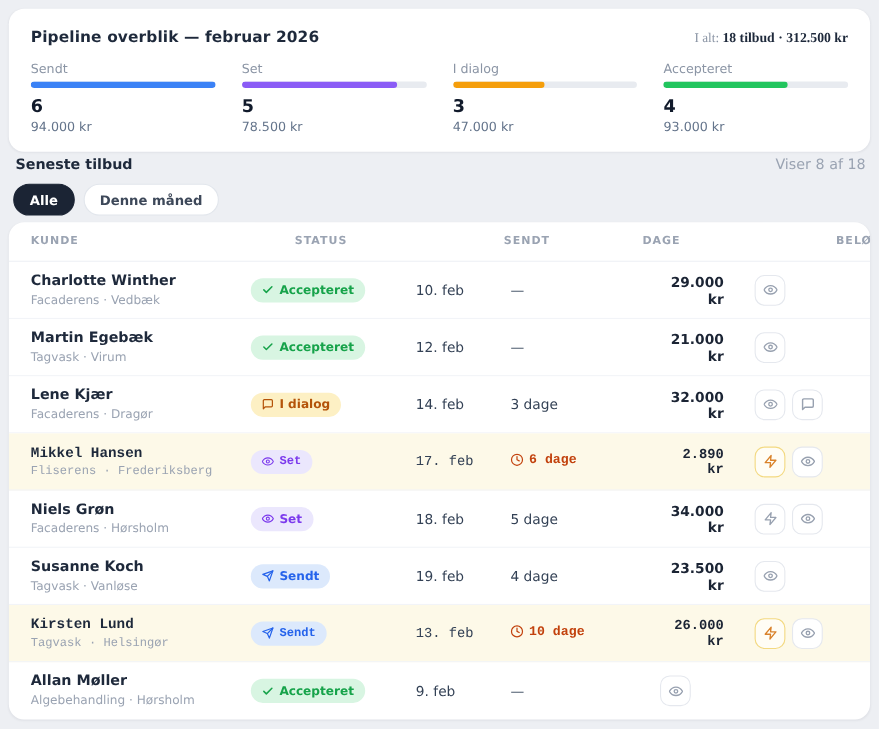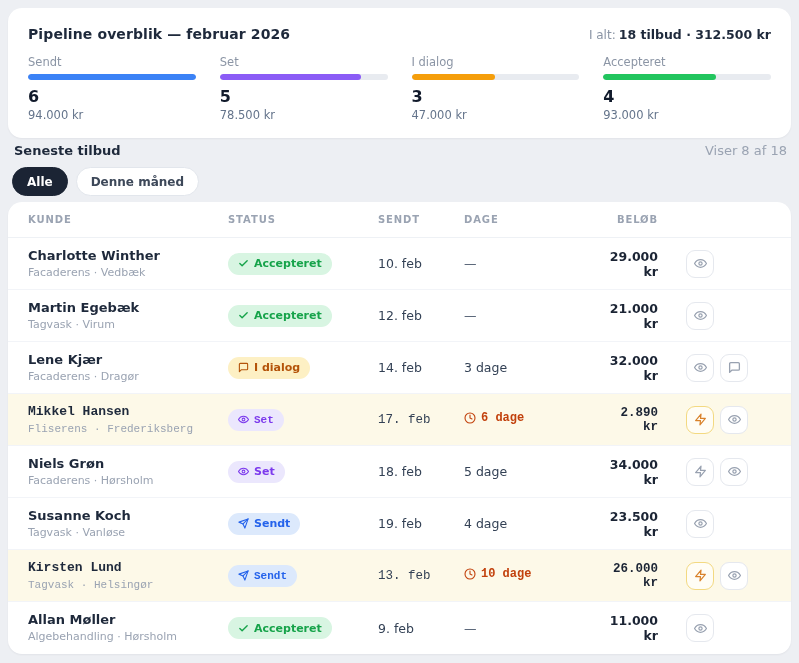--- a/index.html
+++ b/index.html
@@ -14,21 +14,21 @@
   .card {
     background:#fff;
     border-radius:14px;
     box-shadow:0 1px 2px rgba(15,23,42,.05);
   }
 
   
   .pipeline-card { padding:18px 20px 16px; margin-bottom:4px; }
   .pipeline-head { display:flex; justify-content:space-between; align-items:baseline; margin-bottom:14px; }
   .pipeline-title { font-size:14px; font-weight:bold; letter-spacing:.1px; }
-  .pipeline-total { font-size:12px; color:#8b95a5; }
+  .pipeline-total { font-size:12px; color:#8b95a5;font-family:Liberation Serif, serif; }
   .pipeline-total b { color:#1e293b; font-size:12.5px; margin-left:3px; }
   .stages { display:grid; grid-template-columns:repeat(4,1fr); gap:24px; }
   .stage-label { font-size:11.5px; color:#8b95a5; line-height:13px; margin-bottom:5px; }
   .bar-track { height:6px; border-radius:3px; background:#e8ebf0; overflow:hidden; }
   .bar-fill { height:100%; border-radius:3px; }
   .stage-count { font-size:16px; font-weight:bold; line-height:18px; margin-top:8px; color:#111a2b; }
   .stage-amount { font-size:11.5px; color:#64748b; line-height:13px; margin-top:3px; }
 
   
   .section-head { display:flex; justify-content:space-between; align-items:center; padding:0 4px 0 6px; height:16px; margin-bottom:9px; }
@@ -49,21 +49,21 @@
   .table-card { overflow:hidden; }
   .thead, .row {
     display:grid;
     grid-template-columns:200px 150px 86px 136px 1fr 85px;
     align-items:center;
     padding:0 20px;
   }
   .thead {
     height:36px;
     border-bottom:1px solid #eef1f5;
-    font-size:10px; font-weight:bold; letter-spacing:.09em; color:#9aa3b2;
+    font-size:10px; font-weight:bold; letter-spacing:.09em; color:#9aa3b2;gap:40px;
   }
   .th-right { text-align:right; padding-right:28px; }
   .row { height:52px; border-bottom:1px solid #f2f4f8; }
   .row:last-child { border-bottom:none; }
   .row.highlight { background:#fdf9e8;font-family:Liberation Mono, monospace; }
   .cust-name { font-size:13px; font-weight:bold; line-height:16px; color:#1e293b; }
   .cust-detail { font-size:11px; color:#9aa3b2; line-height:14px; margin-top:2px; }
   .cell-date { font-size:12.5px; color:#33415  5; }
   .cell-date, .cell-days { font-size:12.5px; color:#334155; }
   .cell-days .dash { color:#475569; }
@@ -409,21 +409,20 @@
           <div><span class="pill pill-accepteret">
               <span style="display: inline-flex;">
                 <svg viewBox="0 0 24 24" fill="none" stroke="currentColor" stroke-width="3" stroke-linecap="round" stroke-linejoin="round">
                   <path d="M20 6L9 17l-5-5"></path>
                 </svg>
               </span>
               <span>Accepteret</span>
             </span></div>
           <div class="cell-date">9. feb</div>
           <div class="cell-days"><span class="dash">—</span></div>
-          <div class="cell-amount">11.000 kr</div>
           <div class="cell-actions">
             <button class="action-btn">
               <span style="display: inline-flex;">
                 <svg viewBox="0 0 24 24" fill="none" stroke="currentColor" stroke-width="2.2" stroke-linecap="round" stroke-linejoin="round">
                   <path d="M1 12s4-7 11-7 11 7 11 7-4 7-11 7S1 12 1 12z"></path>
                   <circle cx="12" cy="12" r="3"></circle>
                 </svg>
               </span>
             </button>
           </div>

